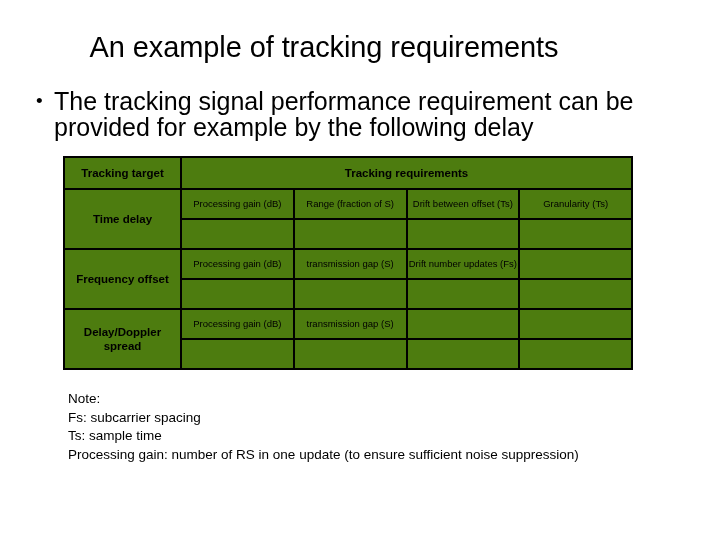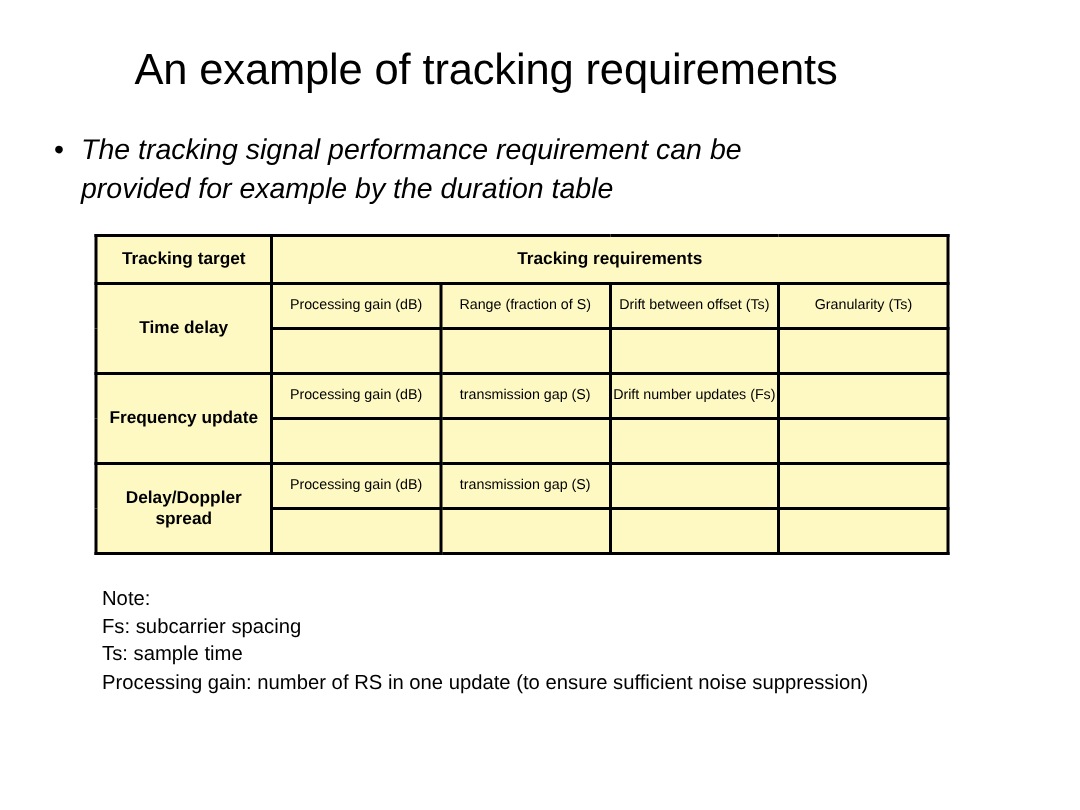--- a/index.html
+++ b/index.html
@@ -44,44 +44,43 @@
   .bullet-mark {
     width: 24px;
     flex: 0 0 24px;
     font-size: 19px;
     line-height: 26px;
     text-align: left;
     padding-left: 6px;
     box-sizing: border-box;
   }
   .bullet-text {
-    font-size: 19px;
+    font-size: 25px;
     line-height: 26px;
     font-weight: 400;
-    font-style: italic;
   }
 
   
   #req-table {
     position: absolute;
     left: 63px;
     top: 156px;
     width: 570px;
     border-collapse: collapse;
     table-layout: fixed;
   }
   #req-table td {
     border: 2.2px solid #000000;
     padding: 0;
     text-align: center;
     vertical-align: middle;
     font-size: 9.5px;
     line-height: 12px;
     font-weight: 400;
-    background: #fef9c3;
+    background: #4d7c0f;
   }
   #req-table td.target-col {
     width: 115px;
     font-size: 11.5px;
     line-height: 14px;
     font-weight: bold;
   }
   #req-table td.hdr {
     height: 30px;
     font-size: 11.5px;
@@ -115,21 +114,21 @@
 </head>
 <body>
 
 <div id="slide-title">An example of tracking requirements</div>
 
 <div id="bullet-block">
   <div class="bullet-row">
     <span class="bullet-mark">•</span>
     <span class="bullet-text">
       <span>The tracking signal performance requirement can be</span><br>
-      <span>provided for example by the duration table</span>
+      <span>provided for example by the following delay</span>
     </span>
   </div>
 </div>
 
 <table id="req-table">
   <tbody>
 
     <tr>
       <td class="target-col hdr">Tracking target</td>
       <td class="hdr hdr-span" colspan="4">Tracking requirements</td>
@@ -143,21 +142,21 @@
       <td class="data-cell">Granularity (Ts)</td>
     </tr>
     <tr>
       <td class="empty-cell"></td>
       <td class="empty-cell"></td>
       <td class="empty-cell"></td>
       <td class="empty-cell"></td>
     </tr>
 
     <tr>
-      <td class="target-col" rowspan="2">Frequency update</td>
+      <td class="target-col" rowspan="2">Frequency offset</td>
       <td class="data-cell">Processing gain (dB)</td>
       <td class="data-cell">transmission gap (S)</td>
       <td class="data-cell">Drift number updates (Fs)</td>
       <td class="data-cell"></td>
     </tr>
     <tr>
       <td class="empty-cell"></td>
       <td class="empty-cell"></td>
       <td class="empty-cell"></td>
       <td class="empty-cell"></td>

